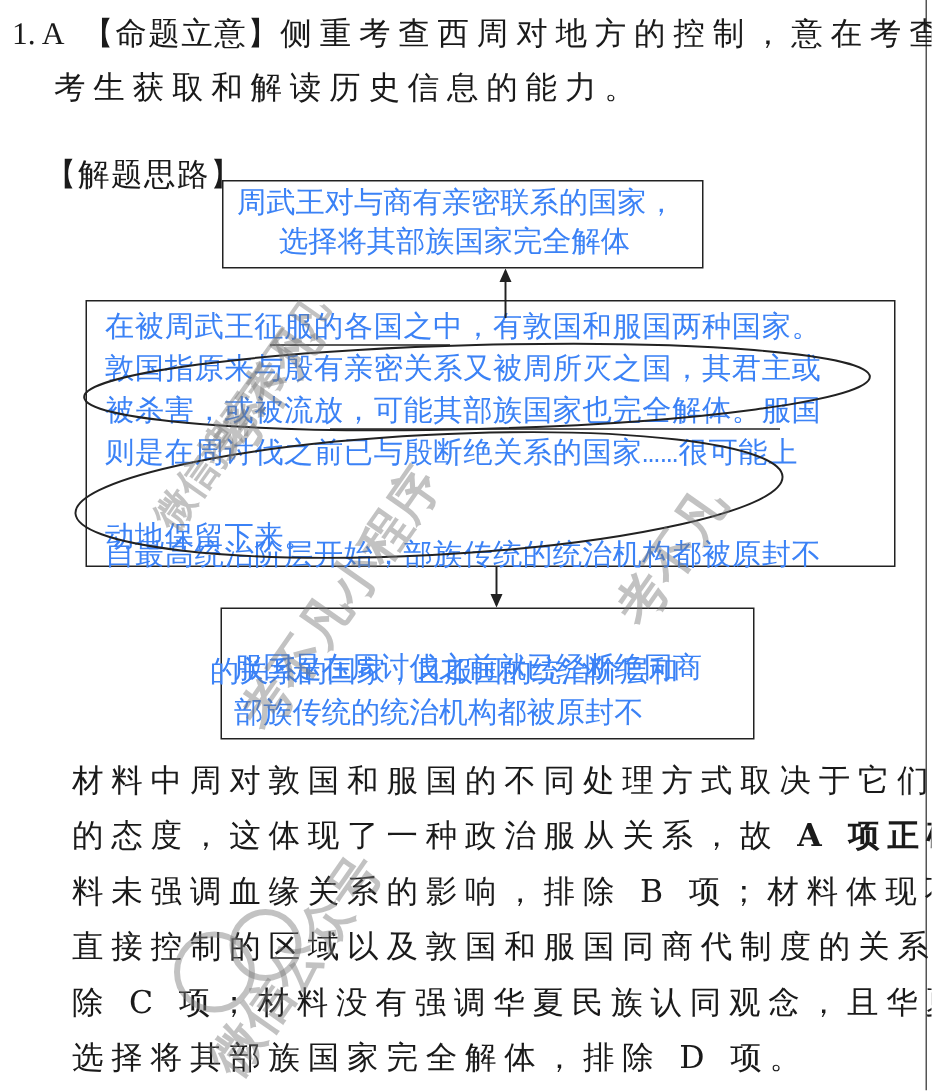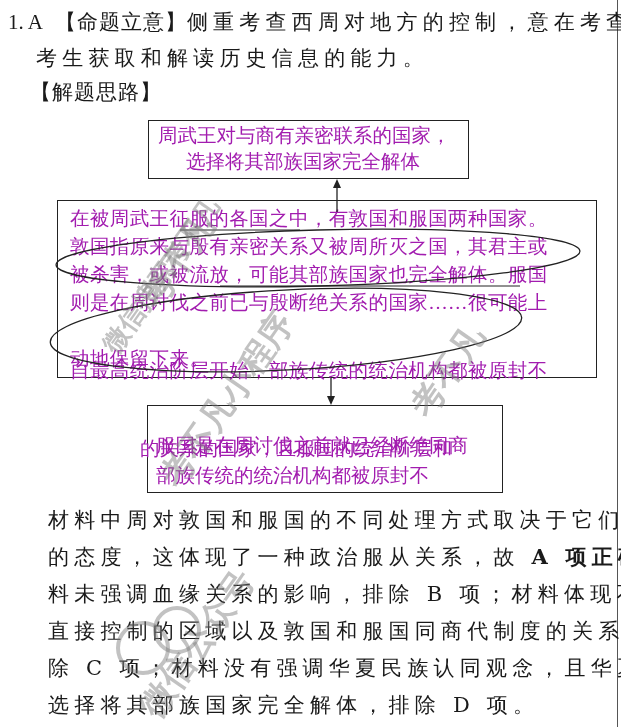--- a/index.html
+++ b/index.html
@@ -4,23 +4,23 @@
 <style>
   html, body { margin:0; padding:0; }
   body {
     width:621px; height:727px; position:relative; overflow:hidden;
     background:#ffffff; color:#1a1a1a;
     font-family:"DejaVu Serif","Liberation Serif",serif;
   }
   .page-border { position:absolute; left:617px; top:0; width:1px; height:727px; background:#555; }
   .line { position:absolute; white-space:nowrap; font-size:21px; letter-spacing:5.2px; line-height:24px; }
   .q-num { font-family:"Liberation Serif",serif; letter-spacing:0; }
-  .bracket { font-family:"DejaVu Sans","Liberation Sans",sans-serif; letter-spacing:1px; }
+  .bracket { font-family:"DejaVu Sans","Liberation Sans",sans-serif; letter-spacing:1px;margin-top:24px; }
   .box { position:absolute; border:1.5px solid #222; background:transparent; box-sizing:border-box; }
-  .box-text { position:absolute; font-family:Liberation Serif, serif; font-size:19.5px; line-height:26px; white-space:nowrap; color:#a21caf; }
+  .box-text { position:absolute; font-family:Liberation Mono, monospace; font-size:19.5px; line-height:26px; white-space:nowrap; color:#3b82f6; }
   .bold { font-weight:bold; }
   svg.overlay { position:absolute; left:0; top:0; pointer-events:none; }
   .wm { position:absolute; font-family:"DejaVu Sans",sans-serif; font-weight:bold; color:rgba(120,120,120,0.45); font-size:34px; white-space:nowrap; transform-origin:left top; }
 </style>
 </head>
 <body>
 
 <div class="page-border"></div>
 
 <div class="line" style="left:8px; top:10px;">

